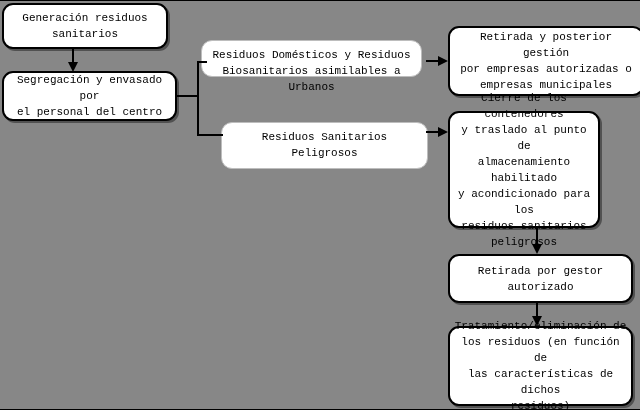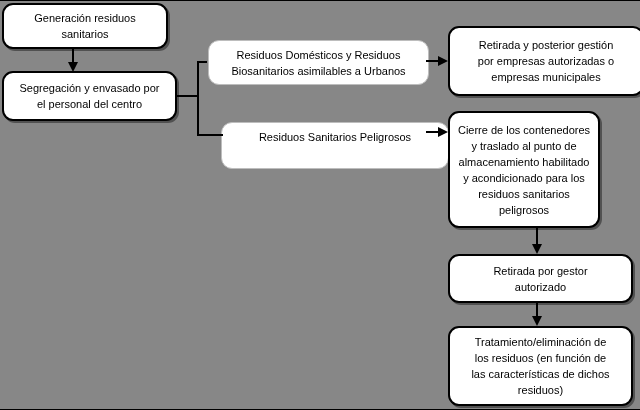--- a/index.html
+++ b/index.html
@@ -4,21 +4,21 @@
 <style>
   html, body { margin: 0; padding: 0; }
   .canvas {
     position: relative;
     width: 640px;
     height: 410px;
     background: #878787;
     border-top: 1px solid #000;
     border-bottom: 1px solid #000;
     box-sizing: border-box;
-    font-family: Liberation Sans, sans-serif;
+    font-family: Liberation Mono, monospace;
     overflow: hidden;
     padding-left: 40px;
   }
   .node {
     position: absolute;
     box-sizing: border-box;
     background: #ffffff;
     border: 2px solid #000000;
     border-radius: 11px;
     box-shadow: 2px 2px 0 rgba(0,0,0,0.40);
@@ -34,22 +34,22 @@
   .node .label { white-space: pre-line; }
   .node.light {
     border: 1px solid #bdbdbd;
     box-shadow: none;
     align-items: flex-start;
     padding-top: 6px;
   }
   
   .n1 { left: 2px;   top: 2px;   width: 166px; height: 46px; }
   .n2 { left: 2px;   top: 70px;  width: 175px; height: 50px; }
-  .n3 { left: 208px; top: 39px;  width: 221px; height: 45px; }
-  .n4 { left: 221px; top: 121px; width: 228px; height: 47px; }
+  .n3 { left: 201px; top: 39px;  width: 221px; height: 37px; }
+  .n4 { left: 221px; top: 121px; width: 207px; height: 47px; }
   .n5 { left: 448px; top: 25px;  width: 196px; height: 70px; }
   .n6 { left: 448px; top: 110px; width: 152px; height: 117px; }
   .n7 { left: 448px; top: 253px; width: 185px; height: 49px; }
   .n8 { left: 448px; top: 325px; width: 185px; height: 80px; }
   
   .hline, .vline { position: absolute; background: #000; }
   .hline { height: 2px; }
   .vline { width: 2px; }
   .arrowhead { position: absolute; width: 0; height: 0; }
   .arrowhead.down  { border-left: 5px solid transparent; border-right: 5px solid transparent; border-top: 10px solid #000; }

